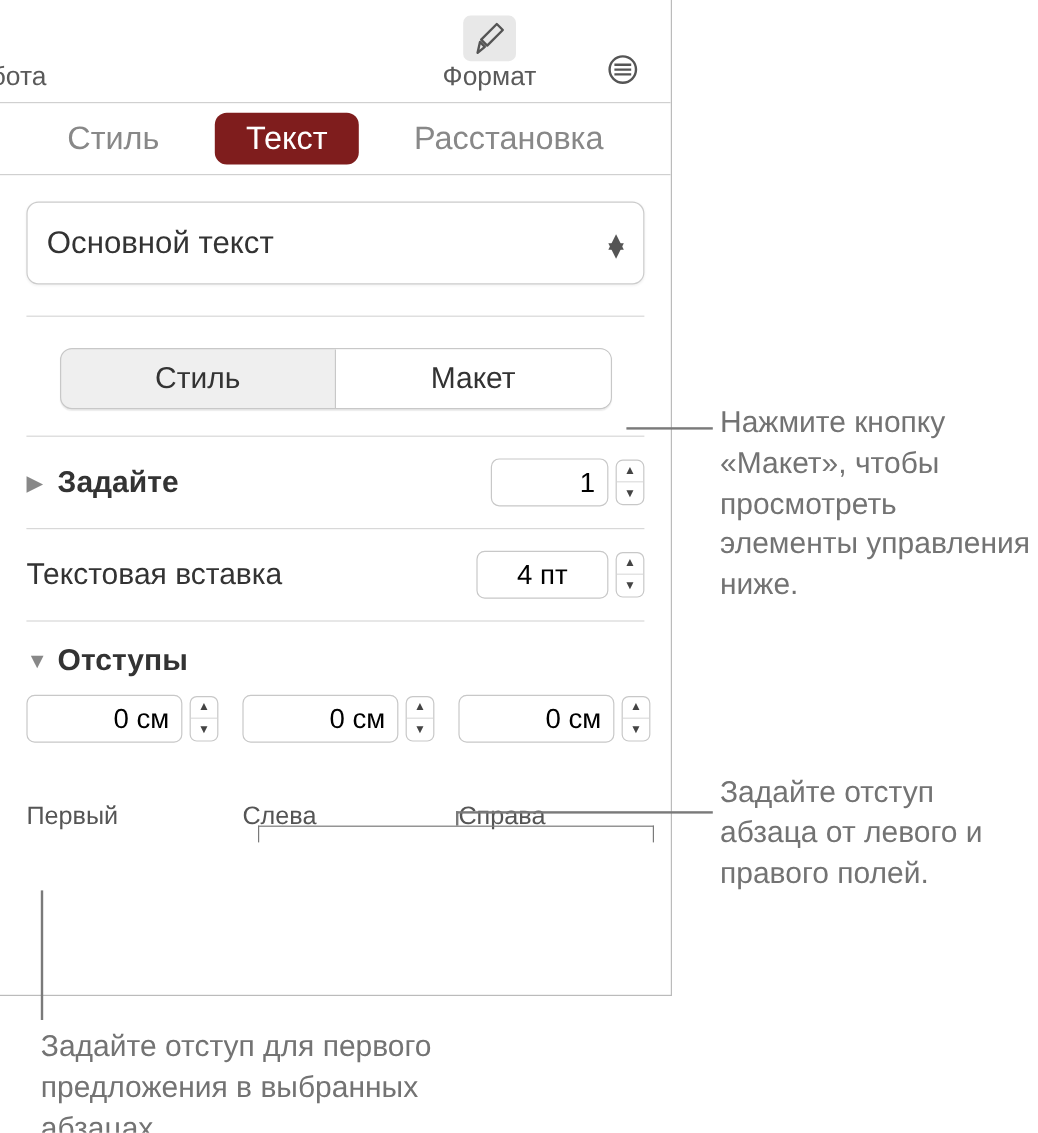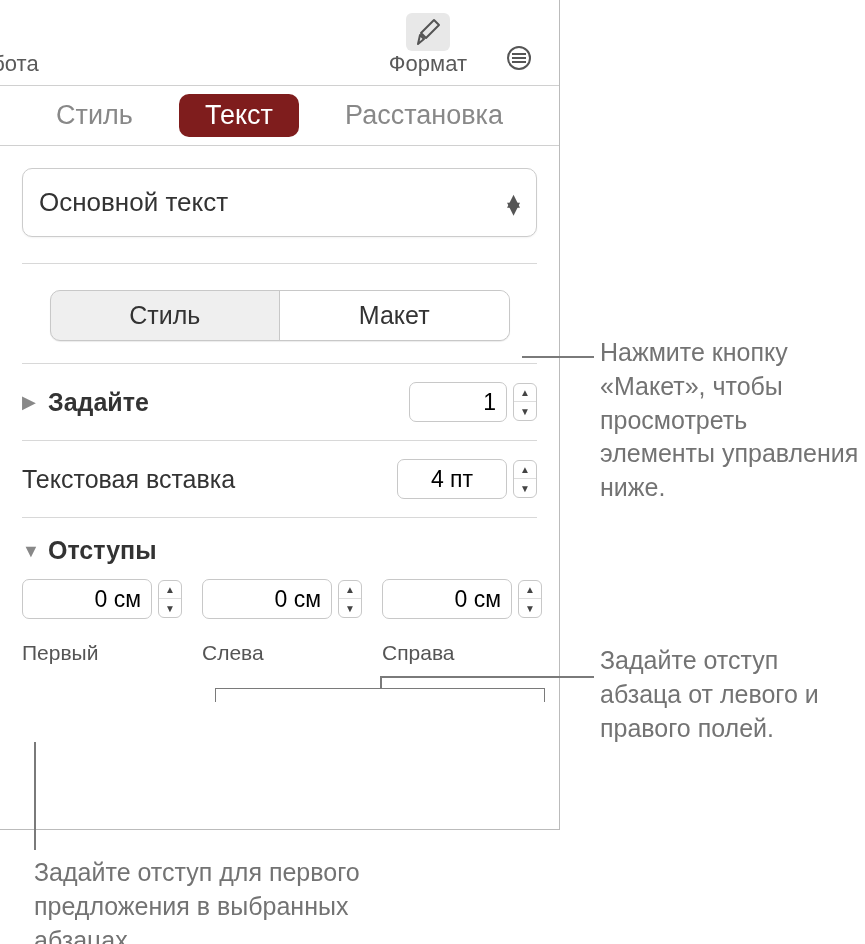--- a/index.html
+++ b/index.html
@@ -29,20 +29,21 @@
       padding: 8px 0 8px 0;
       border-bottom: 1px solid #d0d0d0;
       height: 86px;
     }
     .toolbar-item {
       display: flex;
       flex-direction: column;
       align-items: center;
       font-size: 22px;
       color: #5a5a5a;
+      margin-left: 20px;
     }
     .toolbar-item.left { margin-left: -20px; }
     .toolbar-item .ticon {
       width: 44px;
       height: 38px;
       display: flex;
       align-items: center;
       justify-content: center;
       border-radius: 6px;
     }
@@ -151,25 +152,25 @@
       font-size: 10px;
       color: #444;
       cursor: pointer;
     }
     .stepper .btn:first-child { border-bottom: 1px solid #ddd; }
     .indents-row {
       display: flex;
       gap: 20px;
       padding: 8px 0 0 0;
     }
-    .indent-col { display: flex; flex-direction: column; }
+    .indent-col { display: flex; flex-direction: column; gap: 38px; }
     .indent-col .ilabel {
       font-size: 21px;
       color: #555;
-      margin-top: 22px;
+      margin-top: 12px;
     }
     .indent-input {
       width: 130px;
       height: 40px;
       border: 1px solid #c8c8c8;
       border-radius: 7px;
       font-size: 23px;
       text-align: right;
       padding: 0 10px;
       background: #fff;

